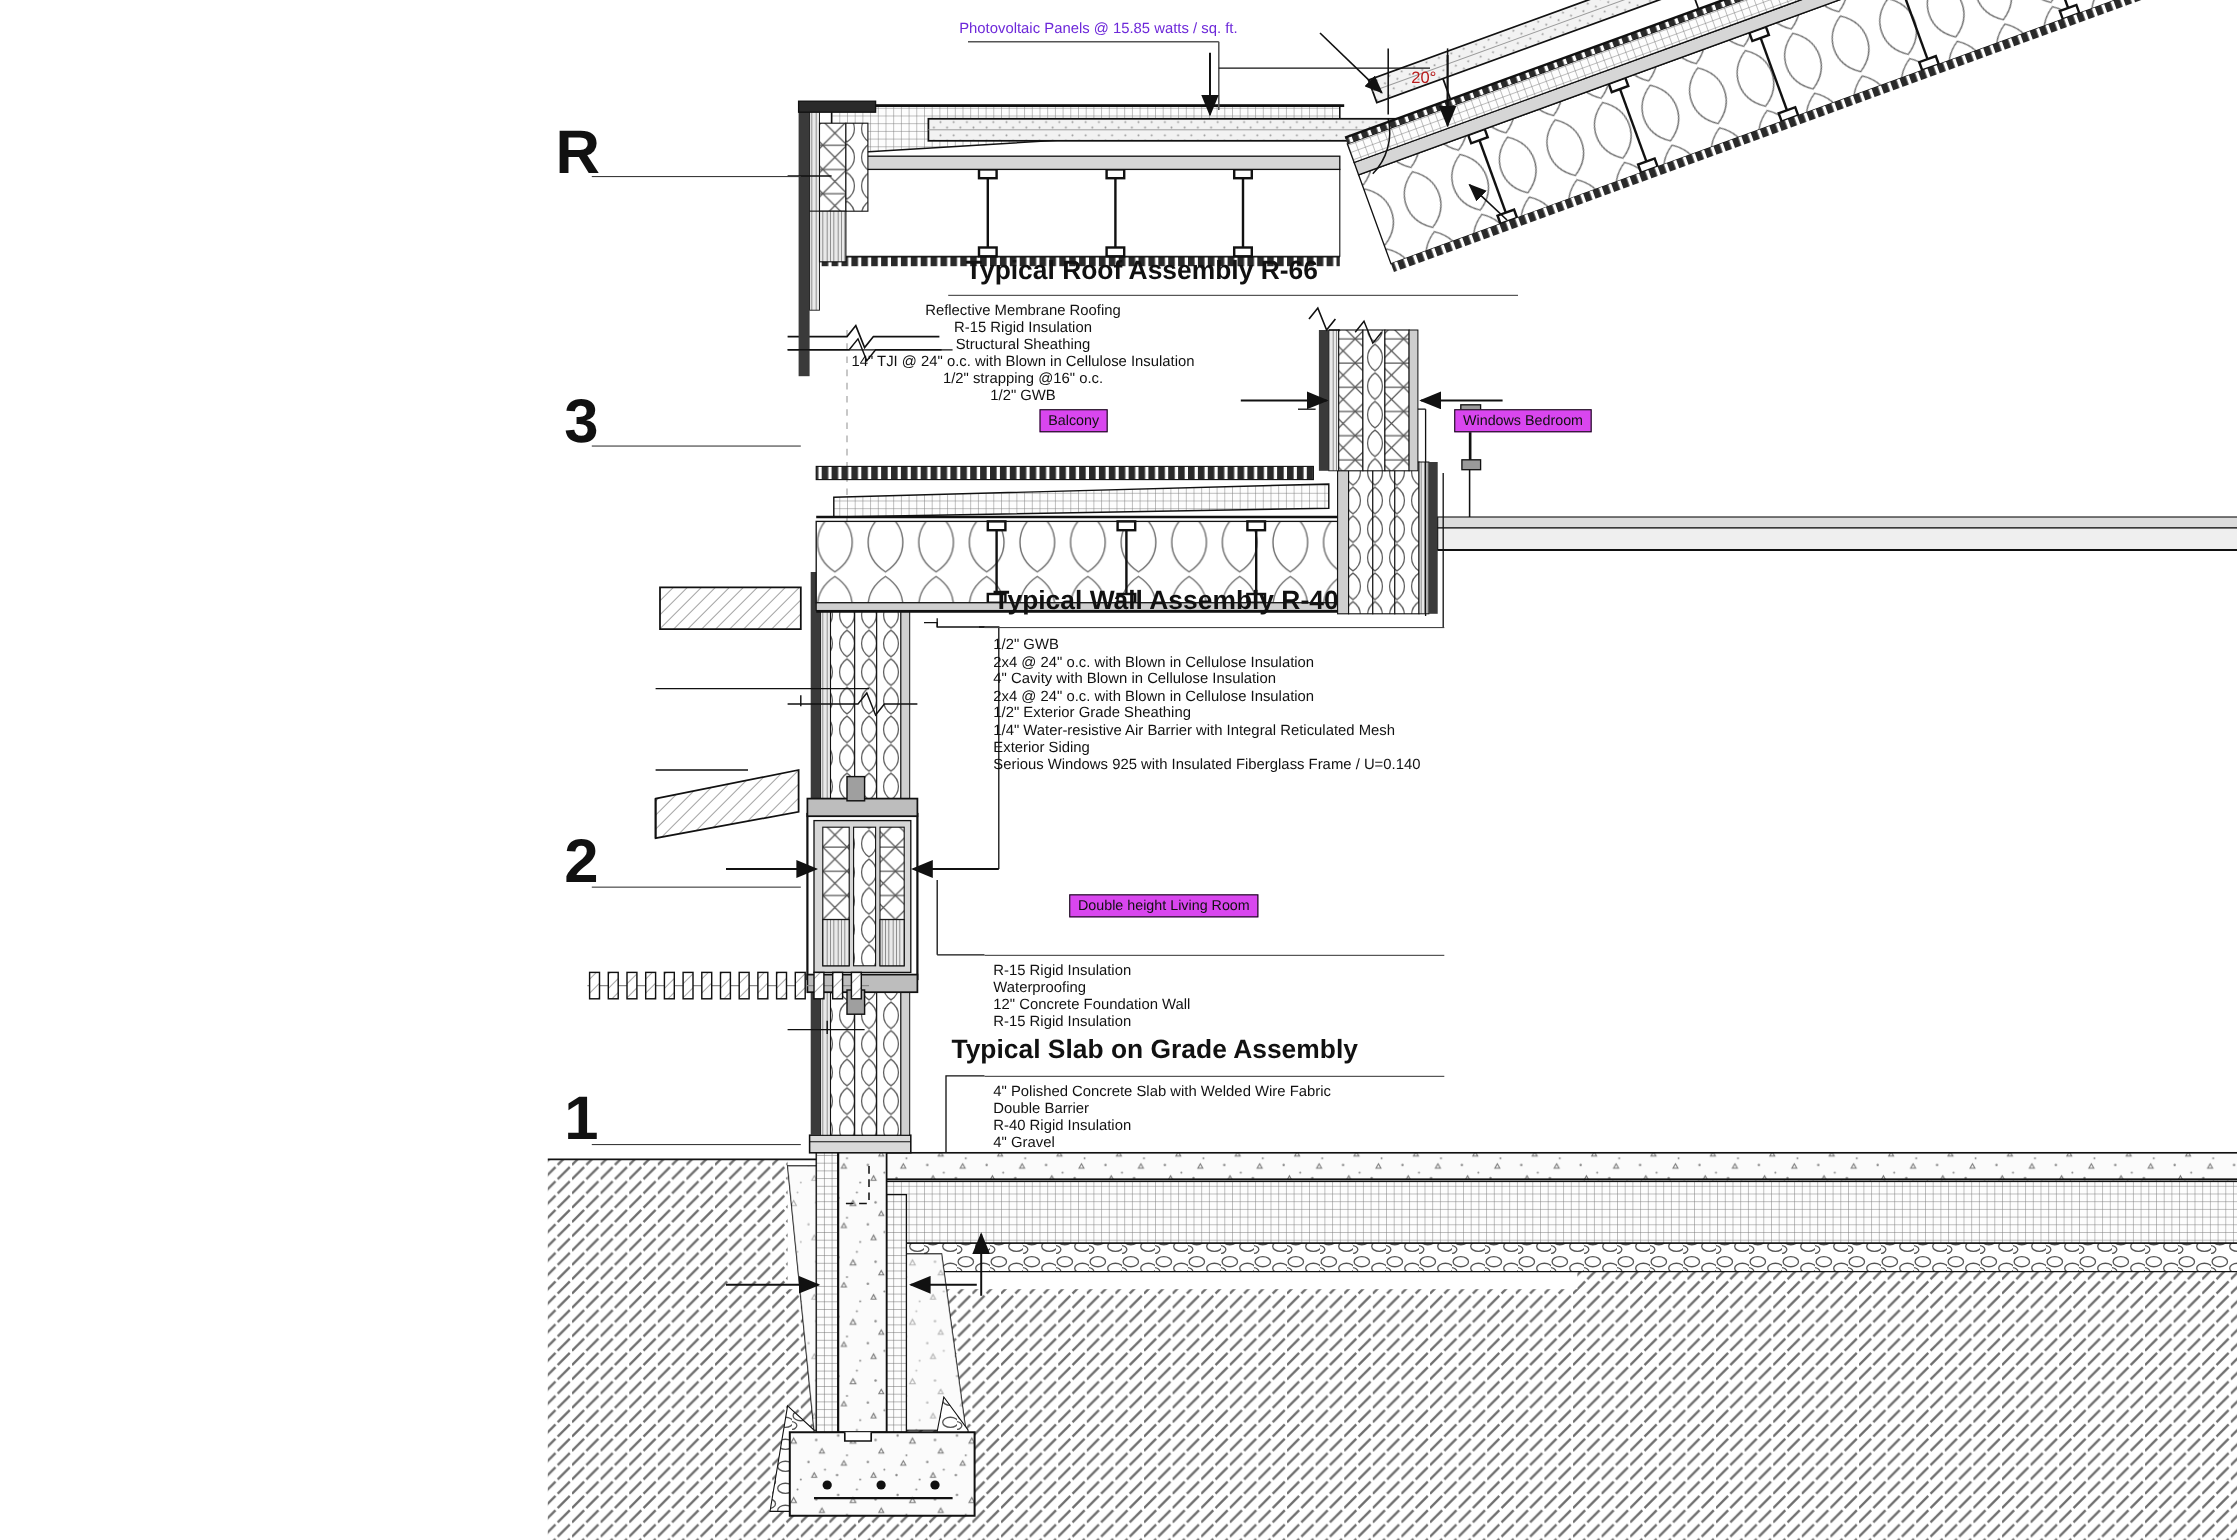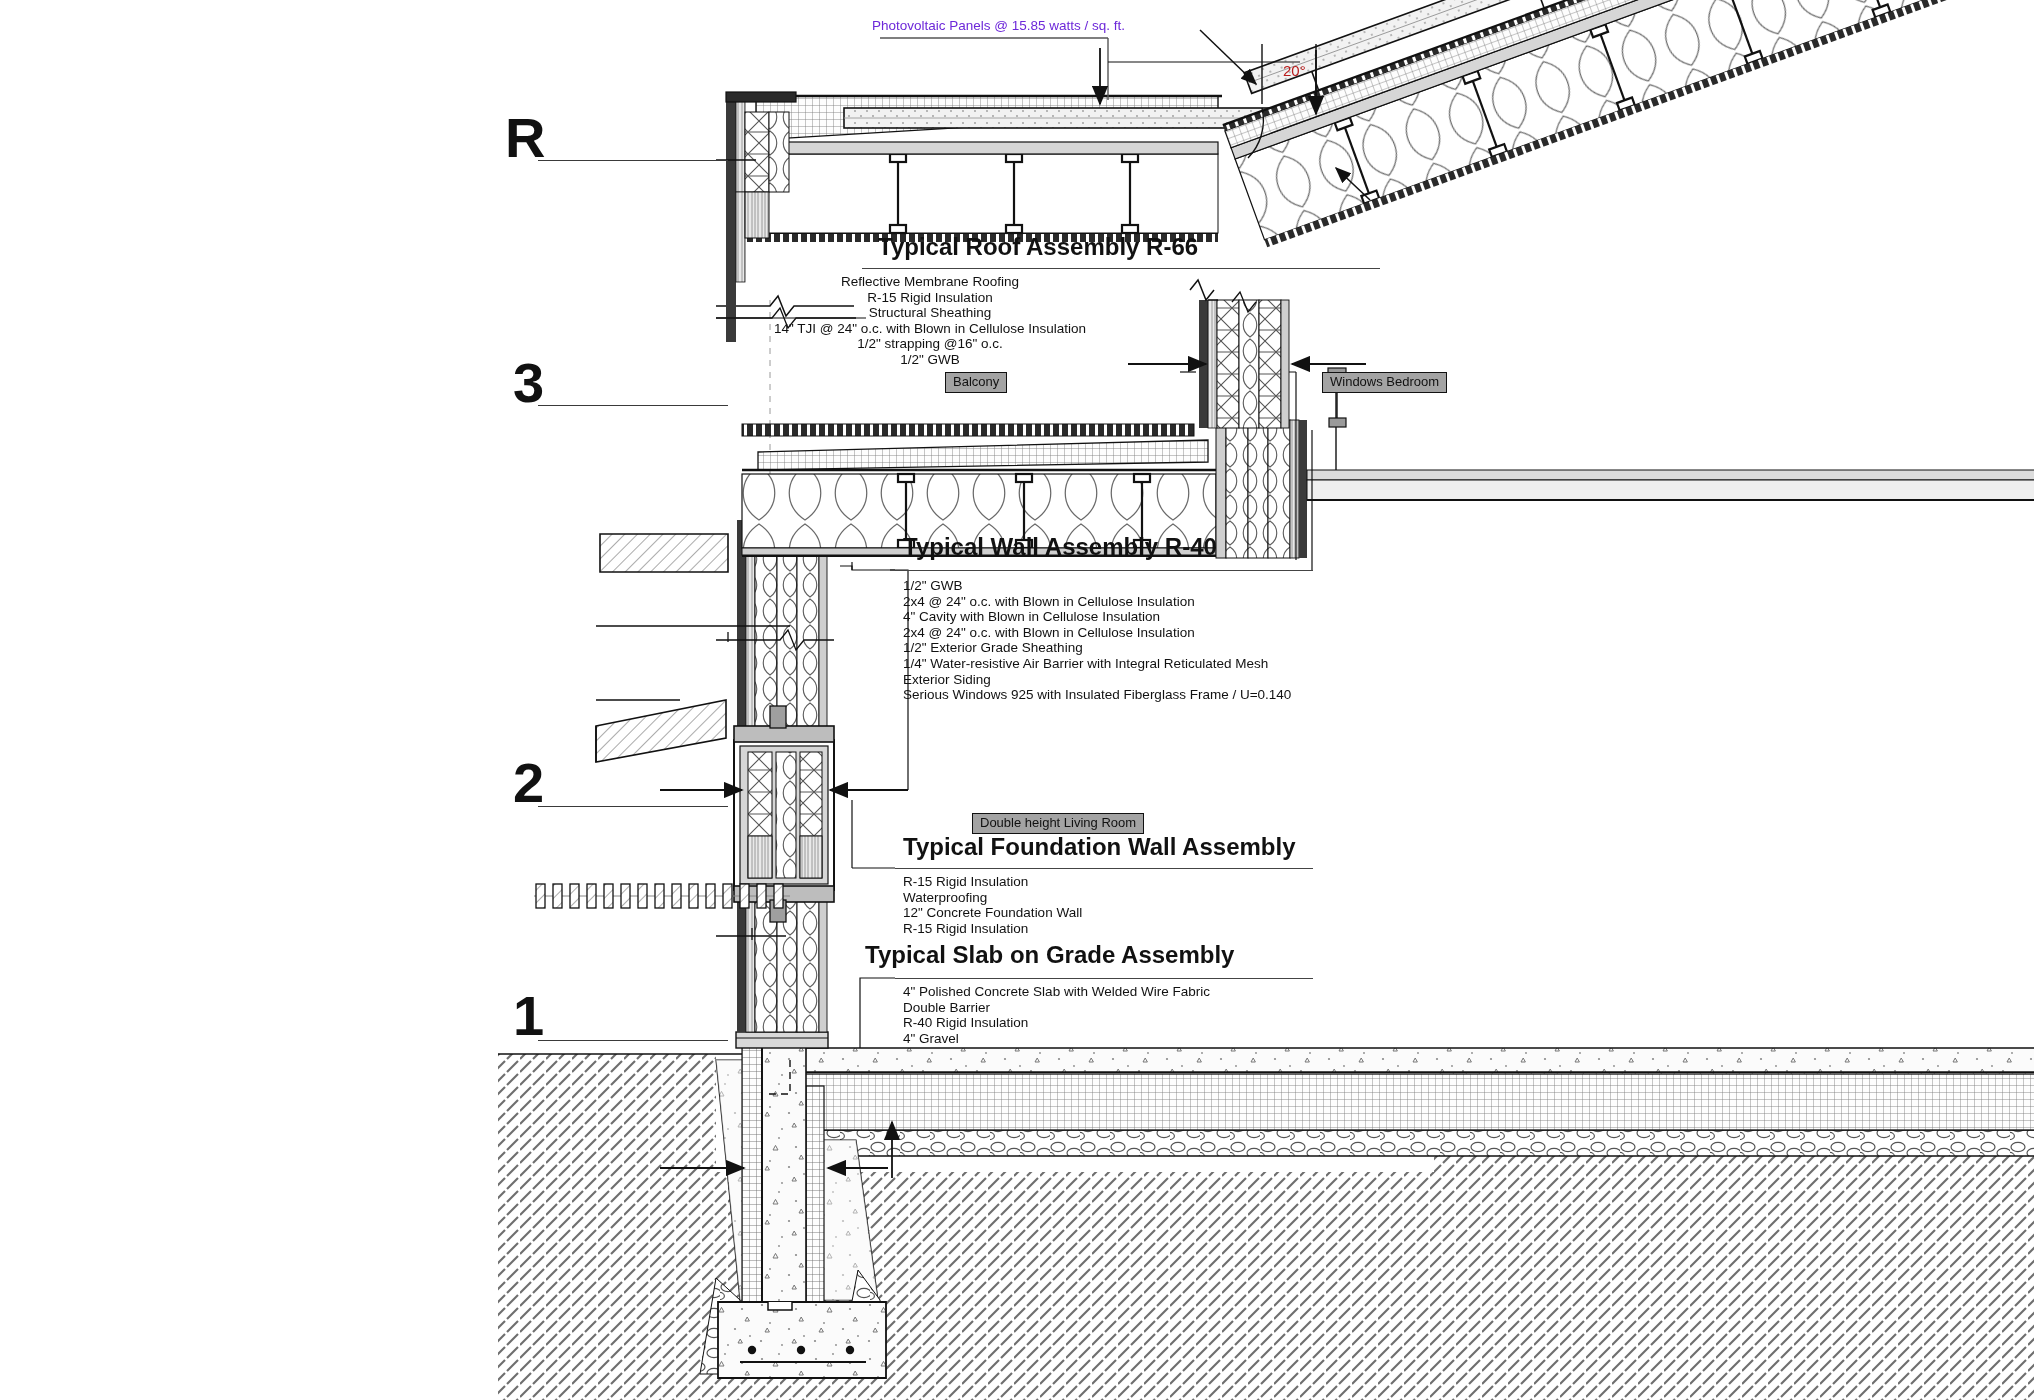--- a/index.html
+++ b/index.html
@@ -15,21 +15,21 @@
   .hdr{position:absolute;font-family:"Liberation Sans",sans-serif;font-weight:700;
        font-size:24px;line-height:1.05;color:#111;white-space:nowrap;}
   .hdr-rule{position:absolute;height:0;border-top:1.6px solid #444;}
 
   .speclist{position:absolute;font-family:"Liberation Sans",sans-serif;font-size:13.5px;
             line-height:15.6px;color:#111;white-space:nowrap;}
   .speclist.right{text-align:center;}
   .speclist div{white-space:nowrap;}
 
   .roomtag{position:absolute;font-family:"Liberation Sans",sans-serif;font-size:13px;
-           color:#111;white-space:nowrap;border:1.2px solid #111;background:#a3a3a3;
+           color:#111;white-space:nowrap;border:1.2px solid #111;background:#d946ef;
            padding:2px 7px 3px 7px;line-height:1.1;}
 
   .angle{position:absolute;font-family:"Liberation Sans",sans-serif;font-size:15px;color:#b91c1c;}
 
   .pvlabel{position:absolute;font-family:"Liberation Sans",sans-serif;font-size:13.5px;
            color:#6d28d9;white-space:nowrap;}
 </style>
 </head>
 <body>
 
@@ -516,21 +516,20 @@
       <div>1/2" GWB</div>
       <div>2x4 @ 24" o.c. with Blown in Cellulose Insulation</div>
       <div>4" Cavity with Blown in Cellulose Insulation</div>
       <div>2x4 @ 24" o.c. with Blown in Cellulose Insulation</div>
       <div>1/2" Exterior Grade Sheathing</div>
       <div>1/4" Water-resistive Air Barrier with Integral Reticulated Mesh</div>
       <div>Exterior Siding</div>
       <div>Serious Windows 925 with Insulated Fiberglass Frame / U=0.140</div>
     </div>
 
-  <div class="hdr" style="left:903px;top:834px;">Typical Foundation Wall Assembly</div>
   <div class="hdr-rule" style="left:895px;top:868px;width:418px;"></div>
   <div class="speclist" id="found-spec" style="left:903px;top:874px;width:460px;">
       <div>R-15 Rigid Insulation</div>
       <div>Waterproofing</div>
       <div>12" Concrete Foundation Wall</div>
       <div>R-15 Rigid Insulation</div>
     </div>
 
   <div class="hdr" style="left:865px;top:942px;">Typical Slab on Grade Assembly</div>
   <div class="hdr-rule" style="left:895px;top:978px;width:418px;"></div>

